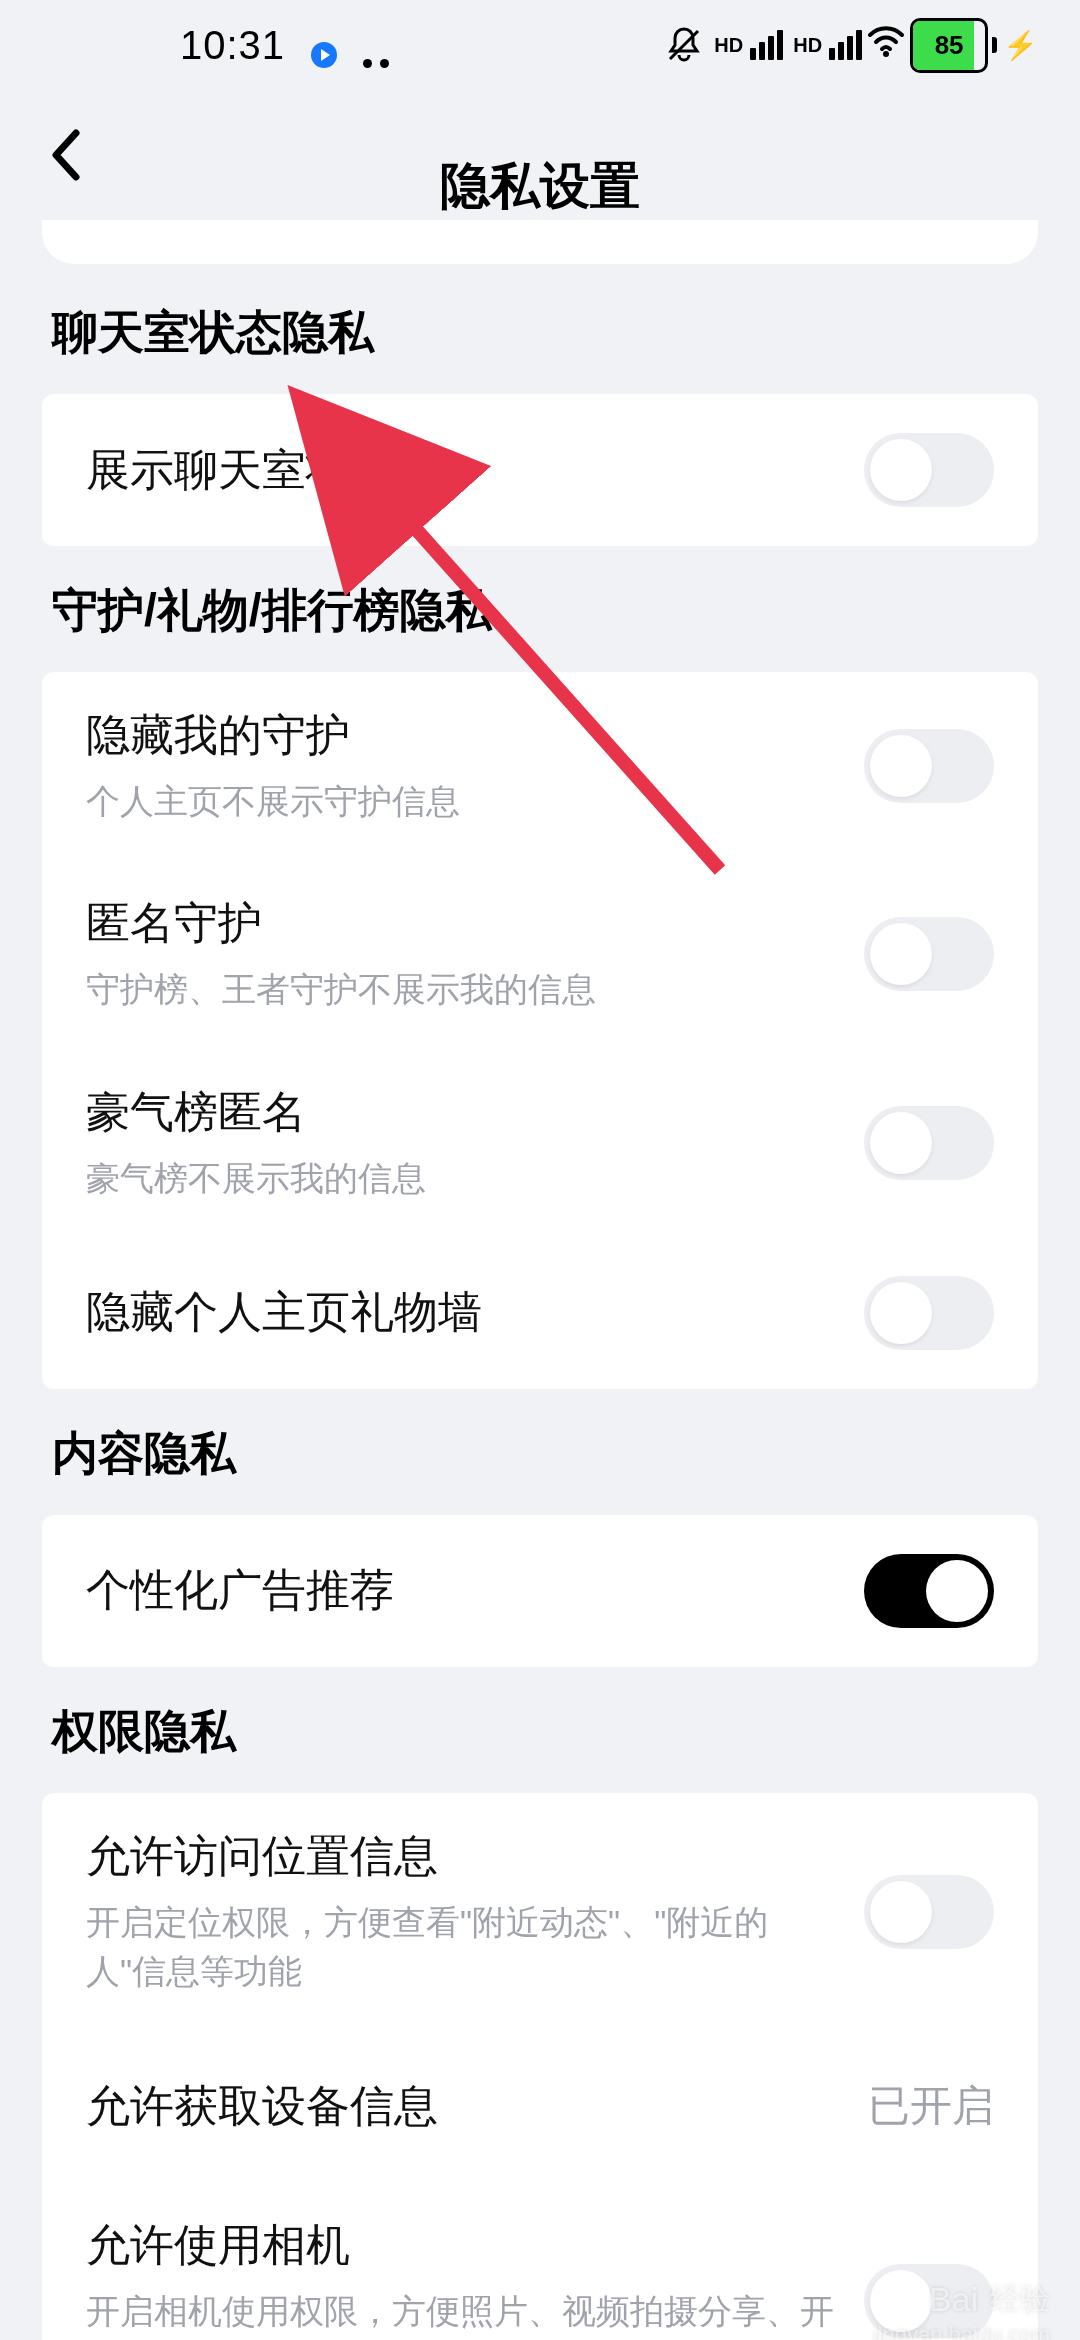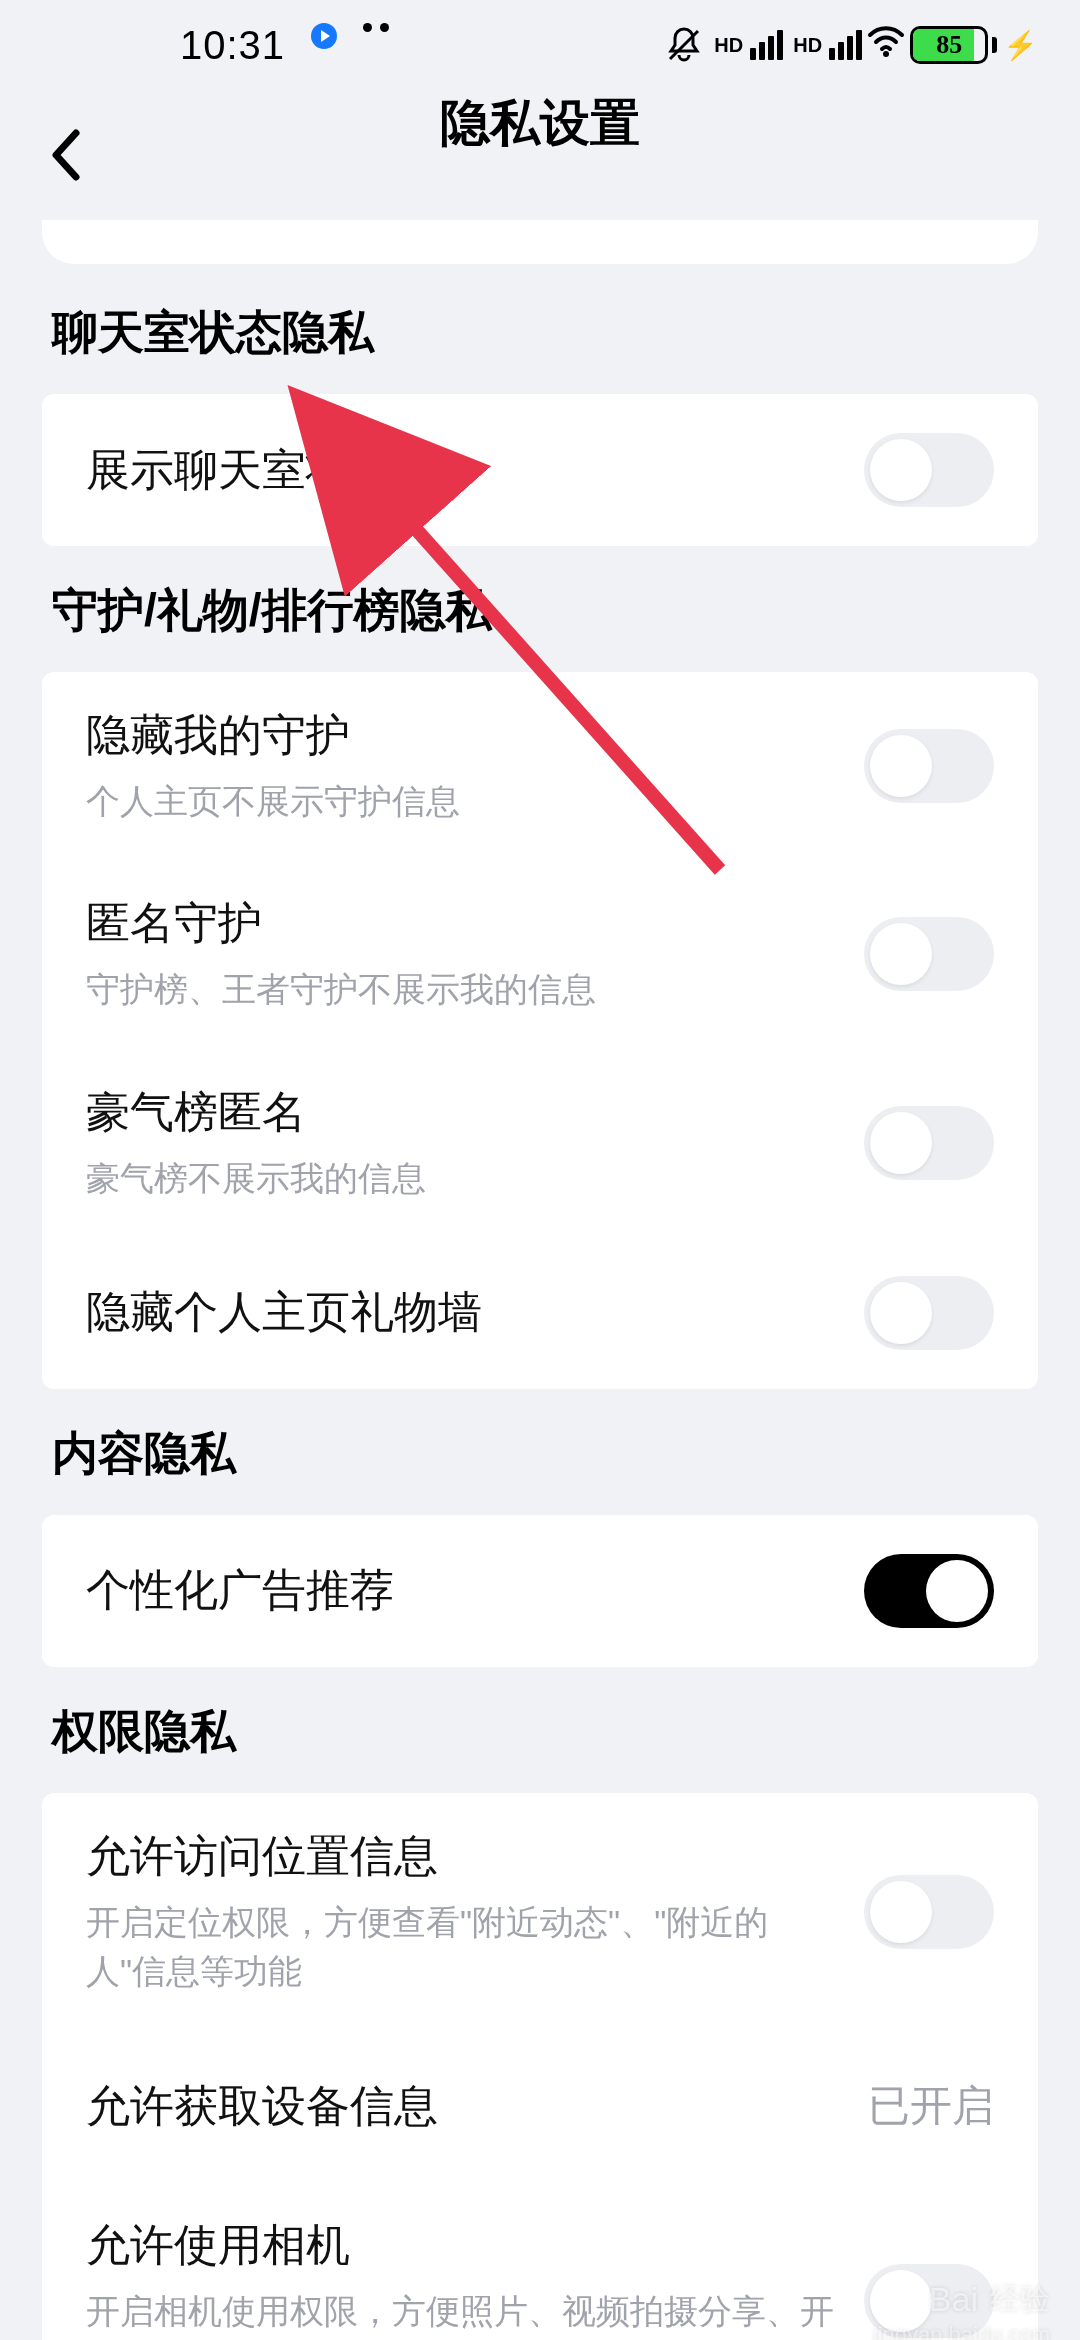--- a/index.html
+++ b/index.html
@@ -17,21 +17,21 @@
   .status-bar {
     height: 90px;
     display: flex;
     align-items: center;
     justify-content: space-between;
     padding: 0 42px 0 180px;
     font-size: 38px;
     font-weight: 500;
     background: #f1f2f6;
   }
-  .status-left { display: flex; align-items: flex-start; gap: 26px; }
+  .status-left { display: flex; align-items: flex-end; gap: 26px; }
   .status-right { display: flex; align-items: center; gap: 4px; }
   .clock { font-size: 40px; font-weight: 500; letter-spacing: 1px; }
   .blue-dot {
     width: 26px; height: 26px; border-radius: 50%;
     background: #1677ff;
     display: flex; align-items: center; justify-content: center;
   }
   .blue-dot::after {
     content: ""; width: 0; height: 0;
     border-left: 9px solid #fff;
@@ -50,36 +50,36 @@
   .sig-bar { width: 6px; background: #000; border-radius: 1px; }
   .sig-bar.b1 { height: 12px; } .sig-bar.b2 { height: 18px; }
   .sig-bar.b3 { height: 24px; } .sig-bar.b4 { height: 30px; }
 
   .wifi-icon svg { width: 40px; height: 40px; }
 
   .battery {
     display: flex; align-items: center; gap: 4px;
   }
   .battery-body {
-    width: 78px; height: 38px; border: 3px solid #000;
+    width: 78px; height: 55px; border: 3px solid #000;
     border-radius: 10px; position: relative; overflow: hidden;
-    display: flex; align-items: center; justify-content: center; font-family: Liberation Serif, serif;
+    display: flex; align-items: center; justify-content: center;
   }
   .battery-fill {
     position: absolute; left: 0; top: 0; bottom: 0;
     width: 85%; background: #3ddc4a;
   }
   .battery-text { position: relative; font-size: 26px; font-weight: 700; color: #000; z-index: 1;}
   .battery-cap { width: 5px; height: 16px; background: #000; border-radius: 0 3px 3px 0; }
   .bolt { font-size: 28px; margin-left: 2px; }
 
   
   .app-bar {
     height: 130px;
-    display: flex; align-items: flex-start; justify-content: center;
+    display: flex; align-items: flex-end; justify-content: center;
     position: relative;
     background: #f1f2f6;
   }
   .back-btn {
     position: absolute; left: 36px; top: 50%; transform: translateY(-50%);
     width: 60px; height: 60px;
     display:flex;align-items:center;justify-content:center;
   }
   .back-btn svg { width: 36px; height: 52px; }
   .page-title { font-size: 50px; font-weight: 600; }

